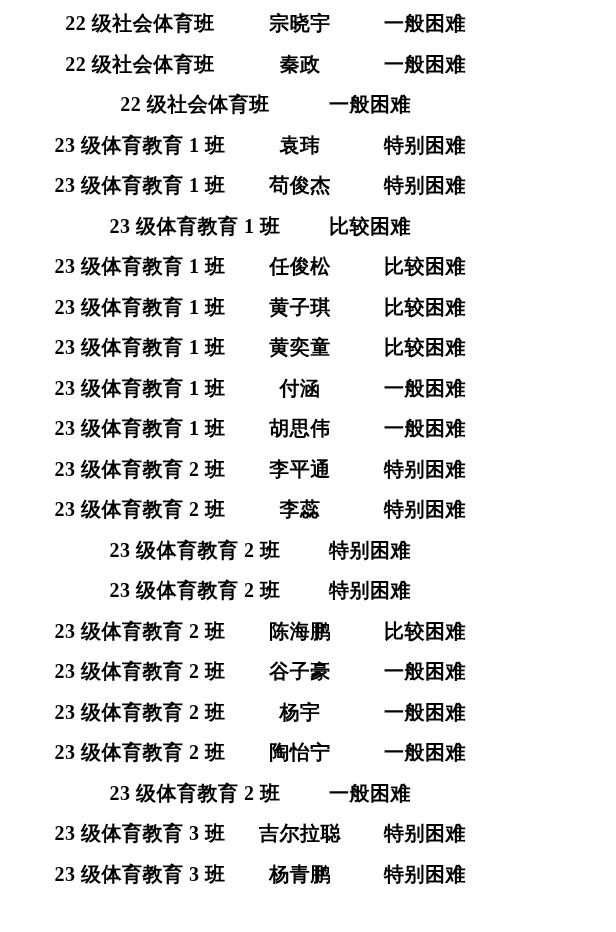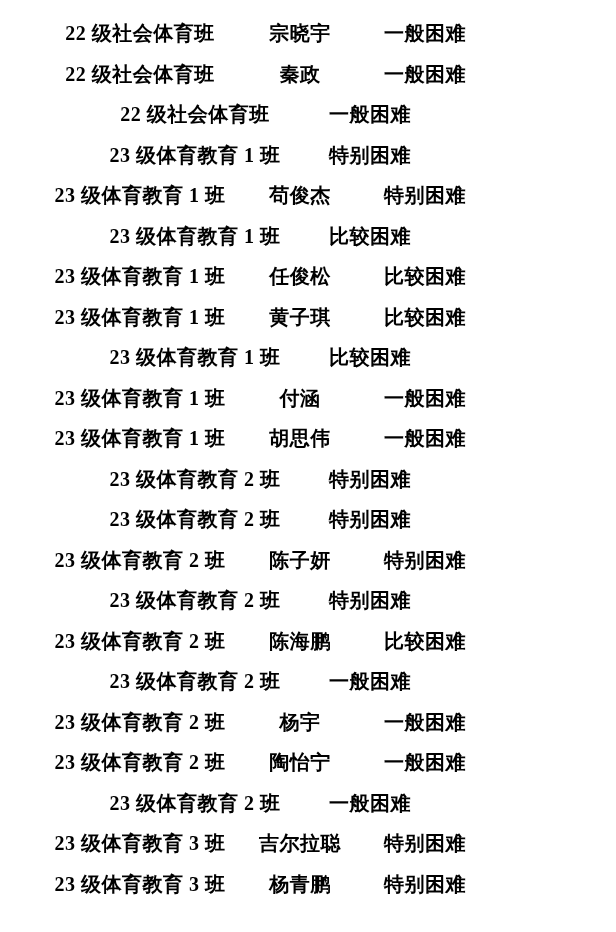--- a/index.html
+++ b/index.html
@@ -11,21 +11,21 @@
     width: 616px;
     height: 932px;
     font-family: "Liberation Serif", "DejaVu Serif", serif;
     color: #000000;
     overflow: hidden;
   }
   #sheet {
     width: 515px;
     height: 932px;
     box-sizing: border-box;
-    padding: 13px 0 0 0;
+    padding: 3px 0 0 0;
     display: flex;
     flex-direction: column;
   }
   .row {
     display: flex;
     flex-direction: row;
     align-items: baseline;
     justify-content: center;
     height: 40.5px;
     line-height: 40.5px;
@@ -63,20 +63,21 @@
       <span class="cell-class">22 级社会体育班</span>
       <span class="cell-name">秦政</span>
       <span class="cell-level">一般困难</span>
     </div>
     <div class="row">
       <span class="cell-class">22 级社会体育班</span>
       <span class="cell-level">一般困难</span>
     </div>
     <div class="row">
       <span class="cell-class">23 级体育教育 1 班</span>
+      <span class="cell-name">袁玮</span>
       <span class="cell-level">特别困难</span>
     </div>
     <div class="row">
       <span class="cell-class">23 级体育教育 1 班</span>
       <span class="cell-name">苟俊杰</span>
       <span class="cell-level">特别困难</span>
     </div>
     <div class="row">
       <span class="cell-class">23 级体育教育 1 班</span>
       <span class="cell-level">比较困难</span>
@@ -86,56 +87,59 @@
       <span class="cell-name">任俊松</span>
       <span class="cell-level">比较困难</span>
     </div>
     <div class="row">
       <span class="cell-class">23 级体育教育 1 班</span>
       <span class="cell-name">黄子琪</span>
       <span class="cell-level">比较困难</span>
     </div>
     <div class="row">
       <span class="cell-class">23 级体育教育 1 班</span>
+      <span class="cell-name">黄奕童</span>
       <span class="cell-level">比较困难</span>
     </div>
     <div class="row">
       <span class="cell-class">23 级体育教育 1 班</span>
       <span class="cell-name">付涵</span>
       <span class="cell-level">一般困难</span>
     </div>
     <div class="row">
       <span class="cell-class">23 级体育教育 1 班</span>
       <span class="cell-name">胡思伟</span>
       <span class="cell-level">一般困难</span>
     </div>
     <div class="row">
       <span class="cell-class">23 级体育教育 2 班</span>
+      <span class="cell-name">李平通</span>
       <span class="cell-level">特别困难</span>
     </div>
     <div class="row">
       <span class="cell-class">23 级体育教育 2 班</span>
+      <span class="cell-name">李蕊</span>
       <span class="cell-level">特别困难</span>
     </div>
     <div class="row">
       <span class="cell-class">23 级体育教育 2 班</span>
-      <span class="cell-name">陈子妍</span>
       <span class="cell-level">特别困难</span>
     </div>
     <div class="row">
       <span class="cell-class">23 级体育教育 2 班</span>
       <span class="cell-level">特别困难</span>
     </div>
     <div class="row">
       <span class="cell-class">23 级体育教育 2 班</span>
       <span class="cell-name">陈海鹏</span>
       <span class="cell-level">比较困难</span>
     </div>
     <div class="row">
       <span class="cell-class">23 级体育教育 2 班</span>
+      <span class="cell-name">谷子豪</span>
       <span class="cell-level">一般困难</span>
     </div>
     <div class="row">
       <span class="cell-class">23 级体育教育 2 班</span>
       <span class="cell-name">杨宇</span>
       <span class="cell-level">一般困难</span>
     </div>
     <div class="row">
       <span class="cell-class">23 级体育教育 2 班</span>
       <span class="cell-name">陶怡宁</span>

